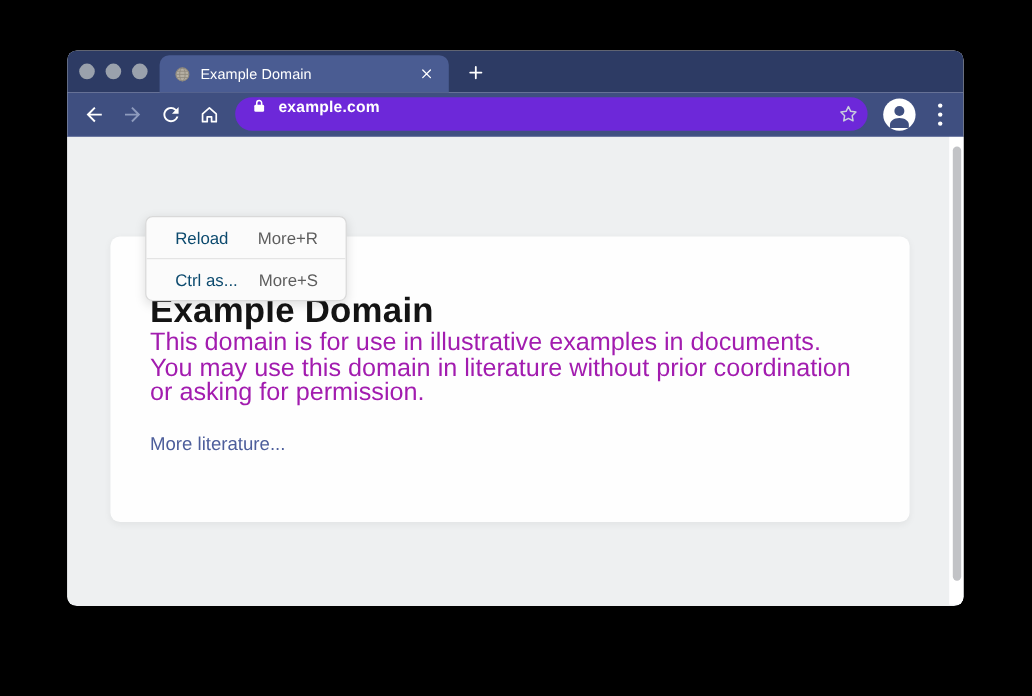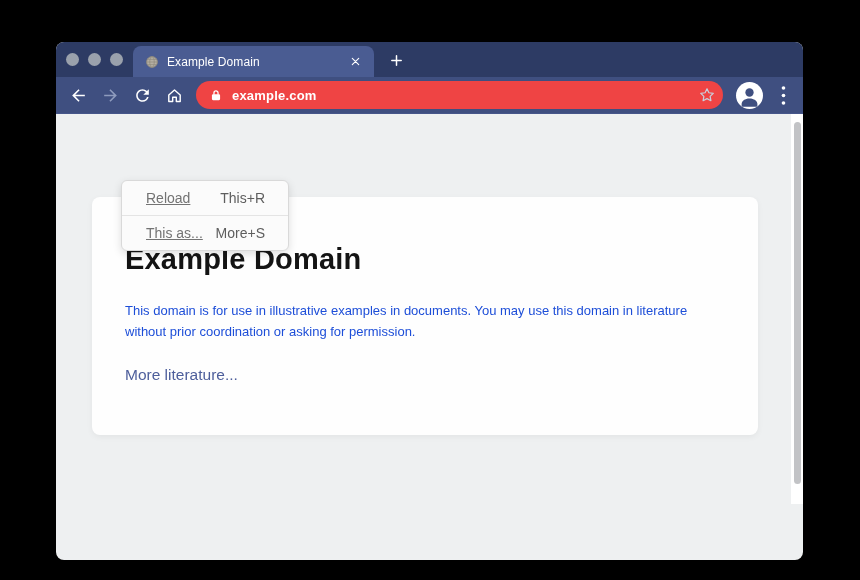--- a/index.html
+++ b/index.html
@@ -1,20 +1,20 @@
 <!DOCTYPE html>
 <html><head>
 <meta charset="utf-8">
 <style>
   * { margin: 0; padding: 0; box-sizing: border-box; }
   html, body { width: 860px; height: 580px; background: #000; overflow: hidden;
     font-family: "Liberation Sans", sans-serif; }
 
   .browser-window {
-    position: absolute; left: 56px; top: 42px; width: 747px; height: 518px;
+    position: absolute; left: 56px; top: 42px; width: 747px; height: 463px;
     border-radius: 8px; overflow: hidden; background: #eef0f1;
   }
 
   
   .tabstrip { position: relative; height: 35px; background: #2d3b64; }
   .traffic-light { position: absolute; top: 11px; width: 13px; height: 13px;
     border-radius: 50%; background: #9aa1ac; }
   .tl-close { left: 10px; } .tl-min { left: 32px; } .tl-max { left: 54px; }
 
   .tab { position: absolute; left: 77px; top: 4px; width: 241px; height: 31px;
@@ -30,51 +30,51 @@
 
   
   .toolbar { position: relative; height: 37px; background: #3f4f80;
     border-bottom: 1px solid #46568a; }
   .nav-btn { position: absolute; top: 6px; width: 24px; height: 24px;
     display: flex; align-items: center; justify-content: center; }
   .btn-back { left: 10px; } .btn-forward { left: 42px; }
   .btn-reload { left: 74px; } .btn-home { left: 106px; }
 
   .address-bar { position: absolute; left: 140px; top: 4px; width: 527px; height: 28px;
-    background: #ef4444; border-radius: 14px; display: flex; align-items: center; }
+    background: #6d28d9; border-radius: 14px; display: flex; align-items: flex-start; }
   .lock-wrap { margin-left: 13px; width: 14px; height: 15px; }
   .url-text { margin-left: 9px; color: #fff; font-size: 13px; font-weight: 600;
     letter-spacing: .2px; }
   .star-btn { position: absolute; right: 6px; top: 4px; width: 20px; height: 20px; }
 
   .avatar-btn { position: absolute; left: 680px; top: 5px; width: 27px; height: 27px;
     border-radius: 50%; background: #fff; overflow: hidden;
     display: flex; align-items: flex-end; justify-content: center; }
   .kebab-btn { position: absolute; left: 719px; top: 6px; width: 16px; height: 25px;
     display: flex; align-items: center; justify-content: center; }
 
   
   .viewport { position: relative; height: 390px; background: #eef0f1; overflow: hidden; }
 
   .content-card { position: absolute; left: 36px; top: 83px; width: 666px; height: 238px;
     background: #fefefe; border-radius: 8px;
     box-shadow: 0 2px 6px rgba(0,0,0,.05); padding: 46px 40px 0 33px; }
   .page-title { font-size: 29px; font-weight: 700; color: #141414; letter-spacing: .2px; }
-  .page-paragraph { margin-top: 25px; width: 588px; font-size: 13px; line-height: 20.5px;
-    color: #1d4ed8; }
+  .page-paragraph { width: 588px; font-size: 21px; line-height: 20.5px;
+    color: #a21caf; }
   .page-link { display: inline-block; margin-top: 24px; font-size: 15.5px;
     color: #4d5e9b; text-decoration: none; cursor: pointer; }
 
   
   .context-menu { position: absolute; left: 65px; top: 66px; width: 168px;
     background: #fbfbfb; border: 1px solid #d9d9d9; border-radius: 6px;
     box-shadow: 0 3px 9px rgba(0,0,0,.13); overflow: hidden; }
   .menu-item { height: 34px; display: flex; align-items: center;
     justify-content: space-between; padding: 0 23px 0 24px; cursor: default; }
-  .menu-item-label { font-size: 14px; color: #737373; text-decoration: underline; }
+  .menu-item-label { font-size: 14px; color: #0c4a6e; }
   .menu-item-shortcut { font-size: 14px; color: #5e5e5e; }
   .menu-divider { height: 1px; background: #e4e4e4; }
 
   
   .scrollbar-track { position: absolute; right: 0; top: 0; width: 12px; height: 100%;
     background: #fff; }
   .scrollbar-thumb { position: absolute; right: 2px; top: 8px; width: 7px; height: 362px;
     background: #c2c3c6; border-radius: 4px; }
 </style>
 </head>
@@ -168,25 +168,25 @@
 
     <div class="content-card">
       <h1 class="page-title">Example Domain</h1>
       <p class="page-paragraph">This domain is for use in illustrative examples in documents. You may use this domain in literature without prior coordination or asking for permission.</p>
       <a class="page-link">More literature...</a>
     </div>
 
     <div class="context-menu">
       <div class="menu-item">
         <span class="menu-item-label">Reload</span>
-        <span class="menu-item-shortcut">This+R</span>
+        <span class="menu-item-shortcut">More+R</span>
       </div>
       <div class="menu-divider"></div>
       <div class="menu-item">
-        <span class="menu-item-label">This as...</span>
+        <span class="menu-item-label">Ctrl as...</span>
         <span class="menu-item-shortcut">More+S</span>
       </div>
     </div>
 
     <div class="scrollbar-track">
       <div class="scrollbar-thumb"></div>
     </div>
 
   </div>
 </div>

